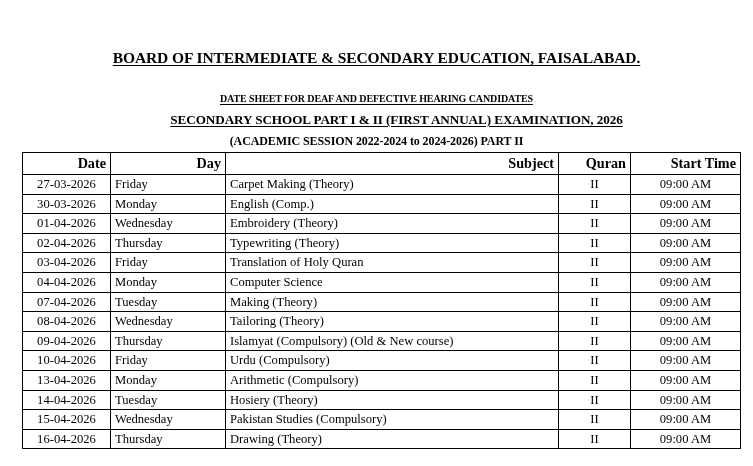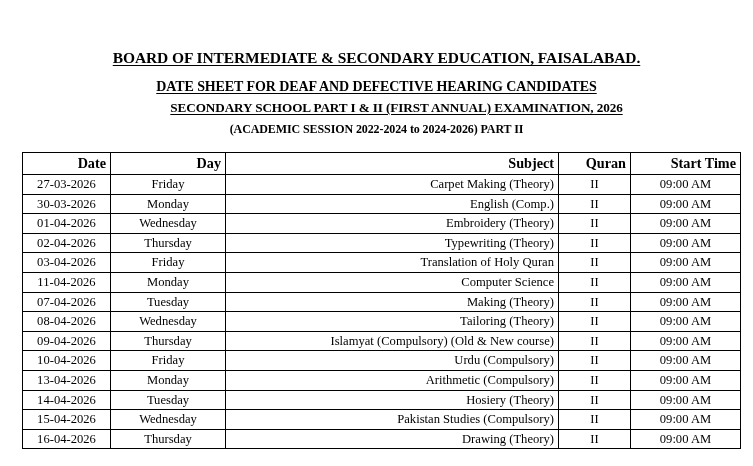--- a/index.html
+++ b/index.html
@@ -29,24 +29,24 @@
   .heading-line {
     font-weight: bold;
     letter-spacing: -0.1px;
     white-space: nowrap;
   }
   .h-main {
     font-size: 15.5px;
     line-height: 20px;
     text-decoration: underline;
     text-underline-offset: 2px;
-    margin-bottom: 10px;
+    margin-bottom: 22px;
   }
   .h-sub1 {
-    font-size: 14px;
+    font-size: 10px;
     line-height: 18px;
     text-decoration: underline;
     text-underline-offset: 2px;
     margin-bottom: 3px;
   }
   .h-sub2 {
     font-size: 13.2px;
     line-height: 18px;
     text-decoration: underline;
     text-underline-offset: 2px;
@@ -94,22 +94,22 @@
     vertical-align: middle;
     font-weight: normal;
   }
   col.c-date  { width: 88px; }
   col.c-day   { width: 115px; }
   col.c-subj  { width: 333px; }
   col.c-paper { width: 72px; }
   col.c-time  { width: 110px; }
 
   td.cell-date  { text-align: center; }
-  td.cell-day   { text-align: center;  padding-left: 6px; }
-  td.cell-subj  { text-align: right;  padding-left: 6px; }
+  td.cell-day   { text-align: left;  padding-left: 6px; }
+  td.cell-subj  { text-align: left;  padding-left: 6px; }
   td.cell-paper { text-align: center; }
   td.cell-time  { text-align: center; }
 </style>
 </head>
 <body>
 
 <div class="page">
 
   <div class="headings">
     <div class="heading-line h-main">BOARD OF INTERMEDIATE &amp; SECONDARY EDUCATION, FAISALABAD.</div>
@@ -166,21 +166,21 @@
             <td class="cell-time">09:00 AM</td>
           </tr>
           <tr>
             <td class="cell-date">03-04-2026</td>
             <td class="cell-day">Friday</td>
             <td class="cell-subj">Translation of Holy Quran</td>
             <td class="cell-paper">II</td>
             <td class="cell-time">09:00 AM</td>
           </tr>
           <tr>
-            <td class="cell-date">11-04-2026</td>
+            <td class="cell-date">04-04-2026</td>
             <td class="cell-day">Monday</td>
             <td class="cell-subj">Computer Science</td>
             <td class="cell-paper">II</td>
             <td class="cell-time">09:00 AM</td>
           </tr>
           <tr>
             <td class="cell-date">07-04-2026</td>
             <td class="cell-day">Tuesday</td>
             <td class="cell-subj">Making (Theory)</td>
             <td class="cell-paper">II</td>

